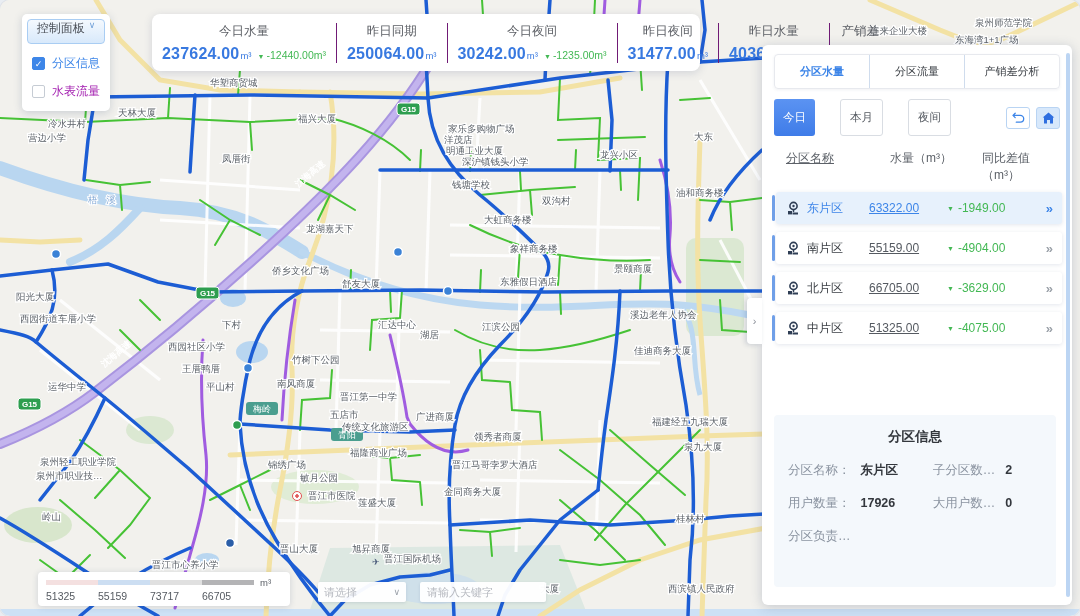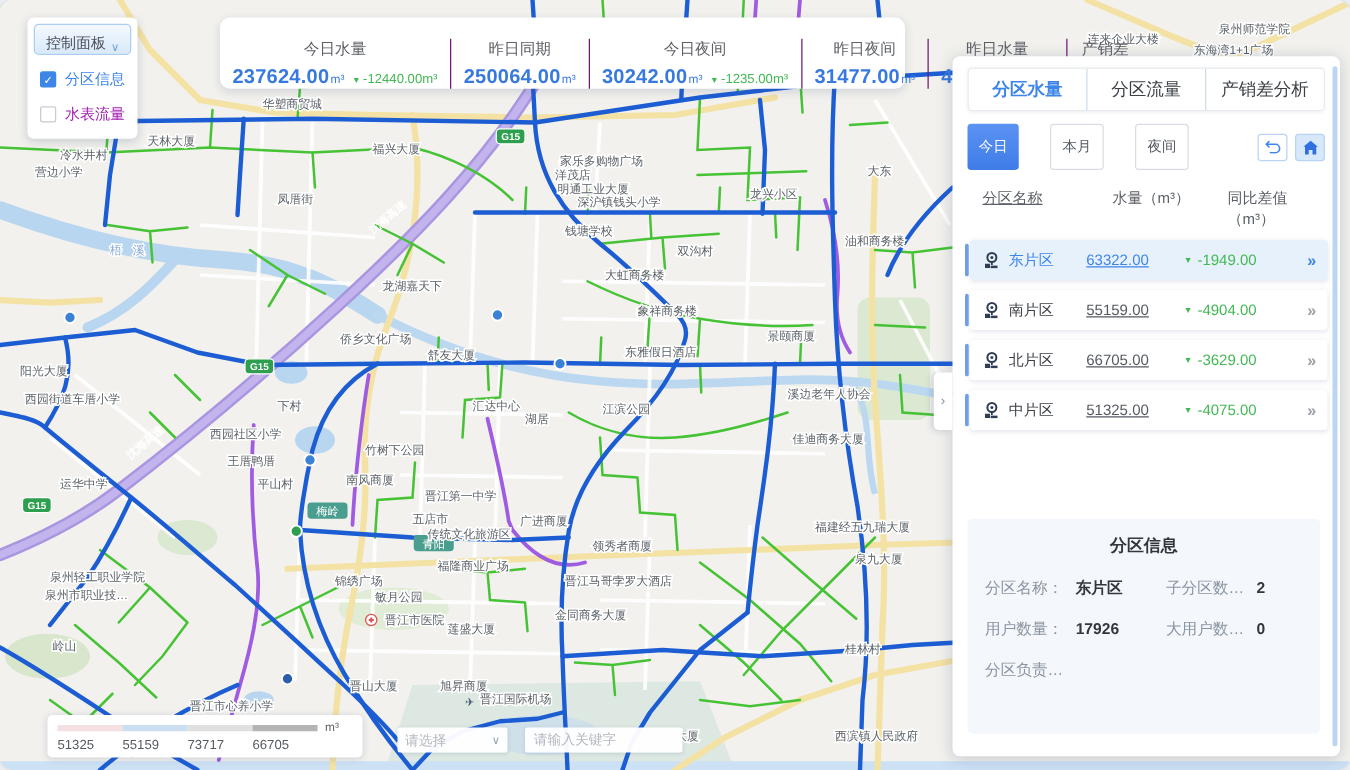--- a/index.html
+++ b/index.html
@@ -8,56 +8,56 @@
         border-radius:10px;overflow:hidden;box-shadow:0 0 0 1px #dfe3e8;}
   svg text{font-family:"Liberation Sans",sans-serif;}
   .maplbl{font-size:9.5px;fill:#5c6269;stroke:#ffffff;stroke-width:2.5px;paint-order:stroke;}
   .maplbl.water{fill:#84a9d6;stroke-width:2px;letter-spacing:3px;}
   .hwylbl{font-size:9px;fill:#ffffff;font-weight:bold;}
   .pill-t{font-size:9px;fill:#fff;text-anchor:middle;}
   .shield-t{font-size:8px;fill:#fff;font-weight:bold;text-anchor:middle;}
 
   
   .statsbar{position:absolute;left:152px;top:14px;width:548px;height:57px;background:#fff;
-            border-radius:8px;box-shadow:0 2px 8px rgba(60,80,120,.18);display:flex;align-items:flex-end;z-index:5;margin-left:24px;}
+            border-radius:8px;box-shadow:0 2px 8px rgba(60,80,120,.18);display:flex;align-items:center;z-index:5;}
   .stat{flex:1 1 auto;display:flex;flex-direction:column;justify-content:center;align-items:center;
         padding:0 10px;white-space:nowrap;}
   .stat+.stat{border-left:1px solid #701a75;}
   .stat .lbl{font-size:12.5px;color:#5d6066;margin-bottom:5px;}
   .stat .valrow{display:flex;align-items:baseline;}
   .stat .val{font-size:16px;font-weight:bold;color:#3879e0;letter-spacing:.2px;}
   .stat .unit{font-size:9.5px;color:#3879e0;margin-left:1px;}
   .stat .tri{font-size:7px;color:#43b854;margin:0 2px 0 6px;}
   .stat .diff{font-size:10.5px;color:#43b854;}
 
   
   .cpanel{position:absolute;left:22px;top:14px;width:88px;background:#fff;border-radius:5px;
           box-shadow:0 2px 8px rgba(60,80,120,.22);padding:5px;z-index:6;}
   .cpanel .btn{height:25px;border:1px solid #a9cdf3;border-radius:4px;
-               background:linear-gradient(#f4f9fe,#d8e9fb);display:flex;align-items:flex-end;justify-content:center;
+               background:linear-gradient(#f4f9fe,#d8e9fb);display:flex;align-items:flex-start;justify-content:center;
                font-size:12px;color:#4a4f57;cursor:pointer;}
   .cpanel .btn .chev{font-size:9px;color:#6f9fd8;margin-left:4px;}
   .cpanel .row{display:flex;align-items:center;margin:11px 3px 6px 5px;font-size:12px;cursor:pointer;}
   .cbox{width:13px;height:13px;border-radius:2px;margin-right:7px;display:flex;align-items:center;justify-content:center;
         font-size:9px;color:#fff;}
   .cbox.on{background:#3d86e8;border:1px solid #3d86e8;}
   .cbox.off{background:#fff;border:1px solid #c6ccd4;}
   .cpanel .row.sel{color:#3d86e8;}
   .cpanel .row.uns{color:#a21caf;}
 
   
   .rpanel{position:absolute;left:762px;top:45px;width:310px;height:560px;background:#fff;border-radius:6px;
           box-shadow:0 2px 12px rgba(60,80,120,.25);z-index:5;}
   .rp-scroll{position:absolute;right:2px;top:8px;bottom:8px;width:4px;background:#bcd5f3;border-radius:2px;}
   .collapse{position:absolute;left:-15px;top:253px;width:15px;height:46px;background:#fff;border-radius:4px 0 0 4px;
             box-shadow:-2px 1px 5px rgba(60,80,120,.2);display:flex;align-items:center;justify-content:center;
             color:#8b9099;font-size:11px;cursor:pointer;}
   .tabs{margin:9px 12px 0 12px;border:1px solid #e7e9ee;border-radius:4px;display:flex;height:35px;
         box-shadow:0 1px 3px rgba(60,80,120,.08);}
-  .tab{flex:1;display:flex;align-items:center;justify-content:center;font-size:14px;color:#3c4046;cursor:pointer;}
+  .tab{flex:1;display:flex;align-items:center;justify-content:center;font-size:11px;color:#3c4046;cursor:pointer;}
   .tab+.tab{border-left:1px solid #cfdced;}
   .tab.active{color:#3d85e8;font-weight:bold;}
   .subrow{margin:10px 12px 4px 12px;display:flex;align-items:center;}
   .stab{height:37px;padding:0 9px;border-radius:3px;font-size:11.5px;display:flex;align-items:center;margin-right:25px;cursor:pointer;}
   .stab.active{background:linear-gradient(#5b93f2,#3f7ce8);color:#fff;}
   .stab.plain{background:#fff;border:1px solid #d9dde3;color:#555a61;}
   .sq{width:24px;height:22px;border-radius:3px;border:1px solid #b9d4f3;display:flex;align-items:center;justify-content:center;cursor:pointer;}
   .sq.undo{background:#fff;margin-left:auto;margin-right:6px;}
   .sq.home{background:#d7e8fb;}
   .thead{display:flex;padding:10px 10px 8px 24px;font-size:12px;color:#5c6168;}

